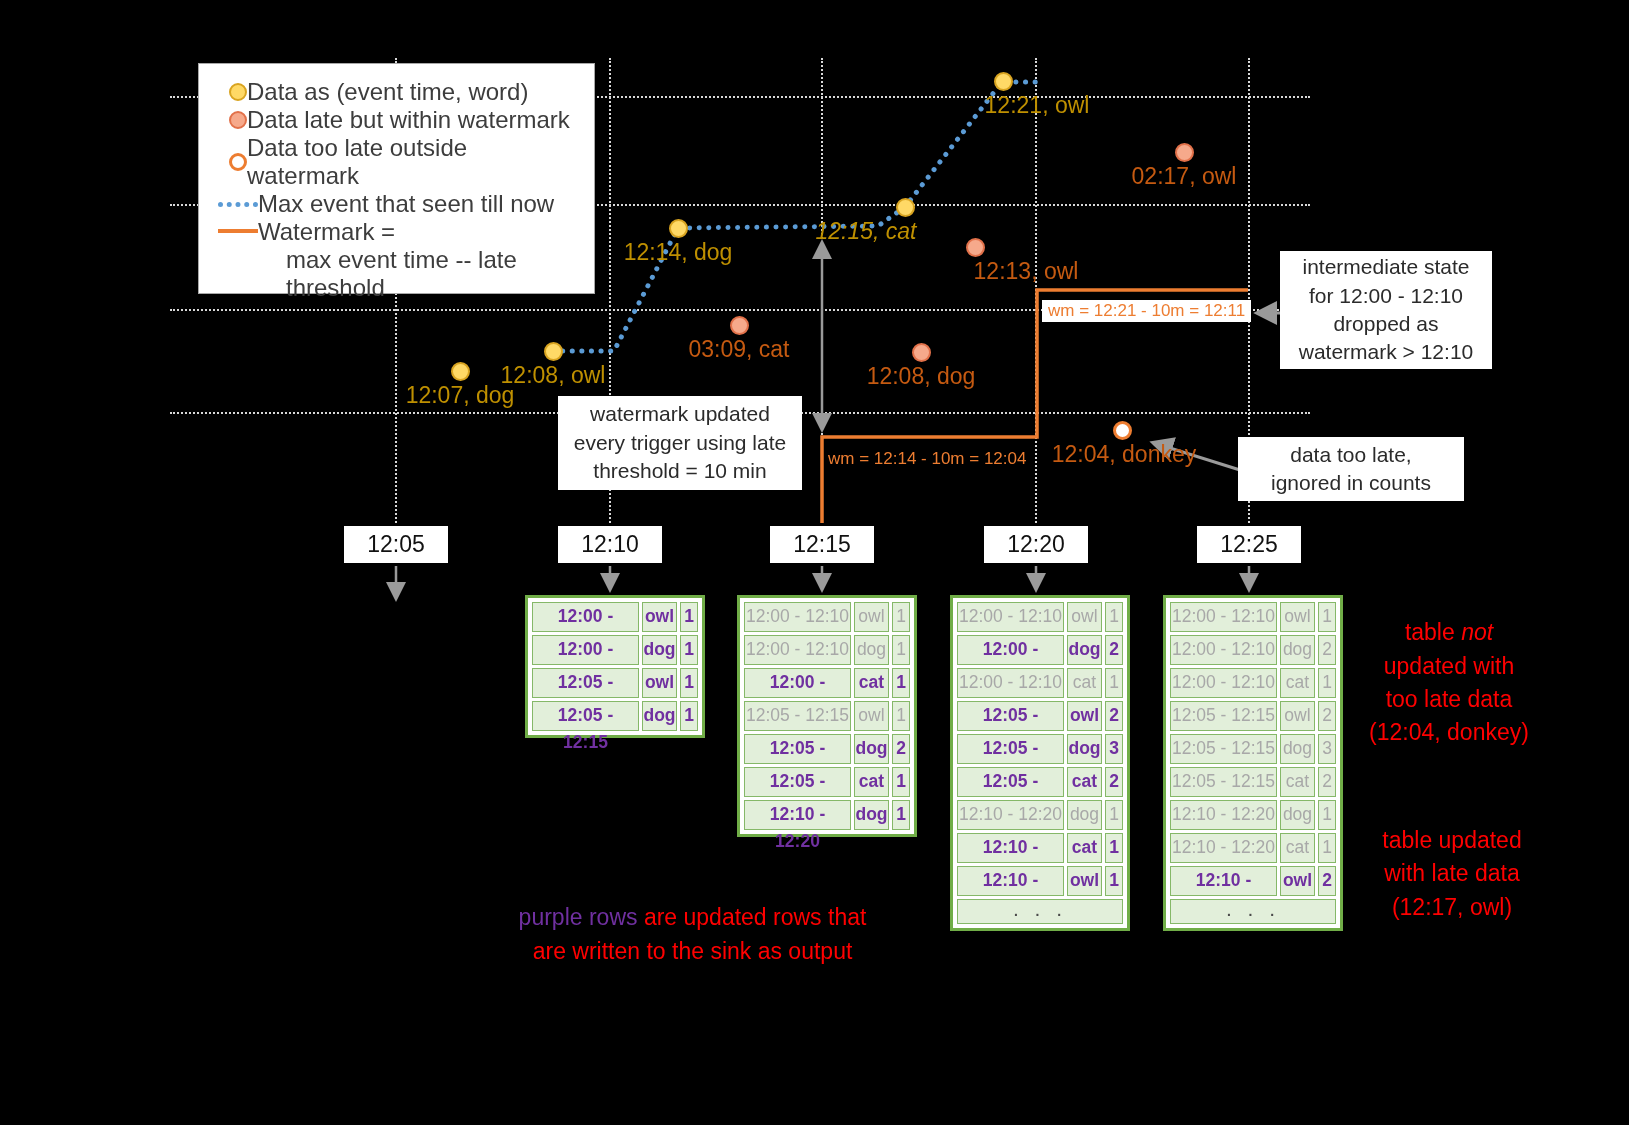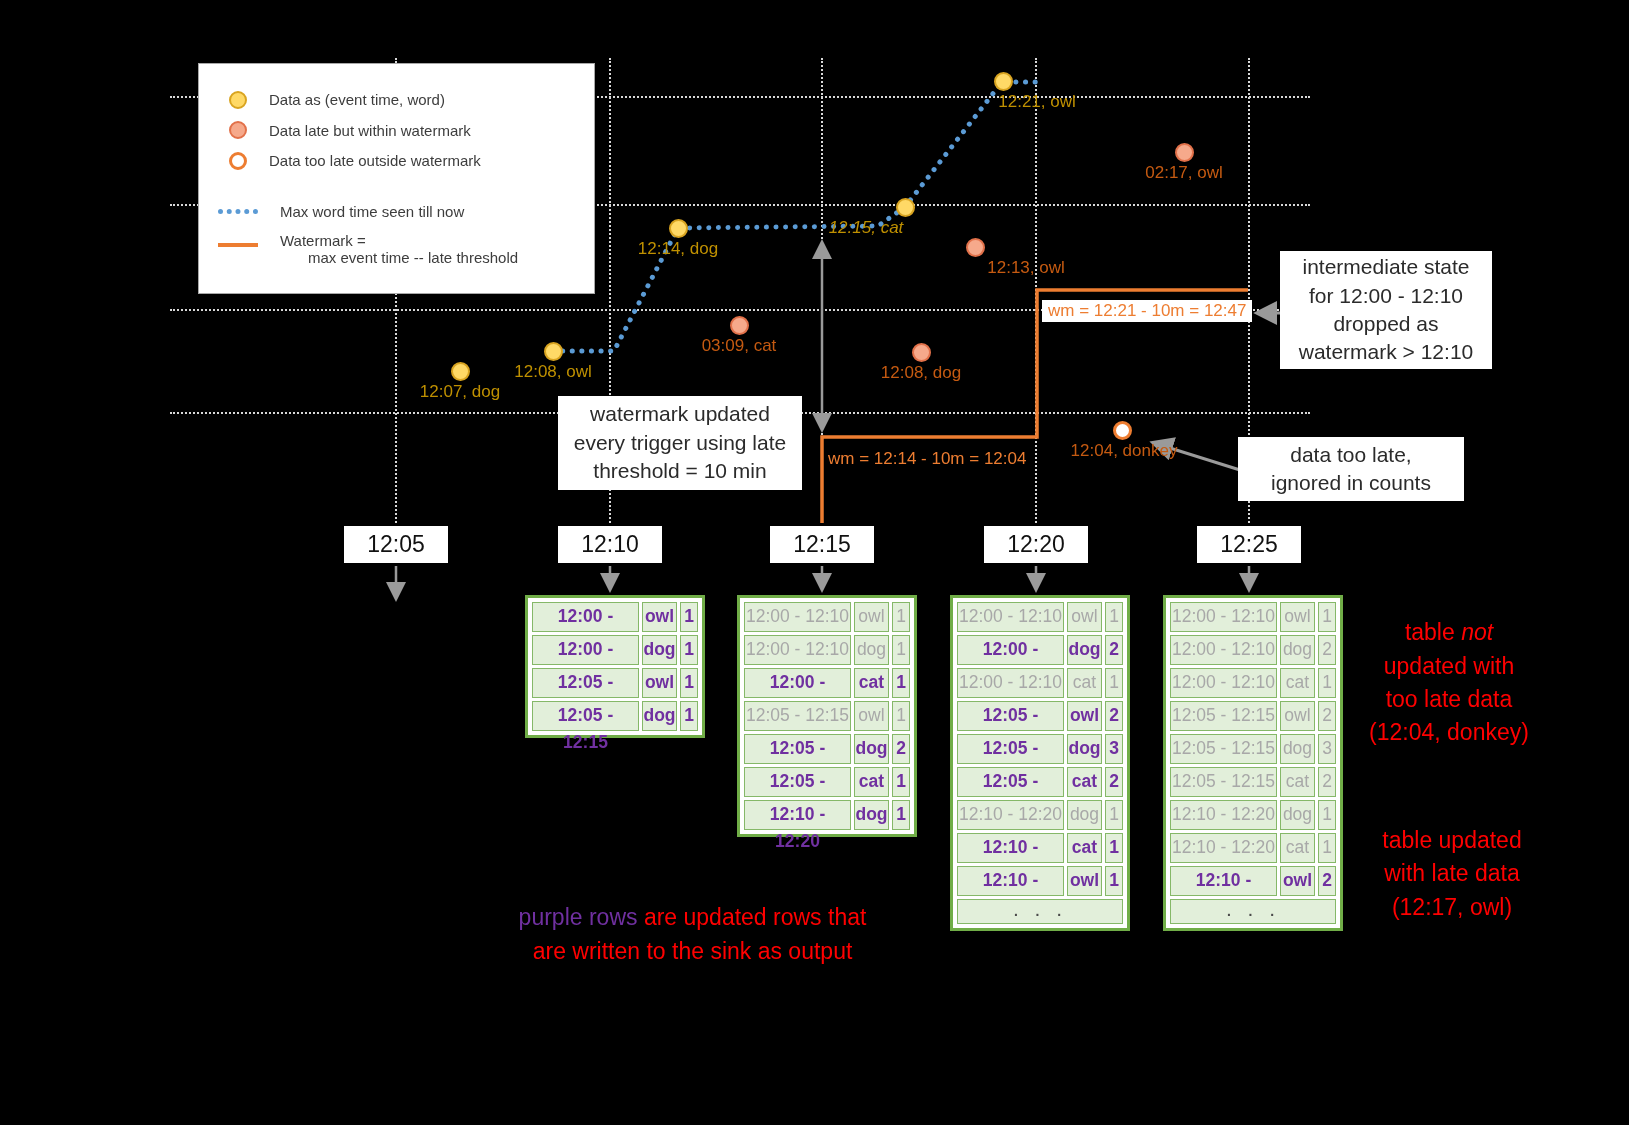--- a/index.html
+++ b/index.html
@@ -11,28 +11,28 @@
   .grid-v{position:absolute;width:0;border-left:2px dotted #d8d8d8;z-index:1}
 
   
   #overlay{position:absolute;left:0;top:0;z-index:2;pointer-events:none}
 
   
   .dot{position:absolute;width:19px;height:19px;border-radius:50%;z-index:3}
   .dot.ontime{background:#FFD966;border:2px solid #D9A420}
   .dot.late{background:#F6A98B;border:2px solid #E2714A}
   .dot.toolate{background:#fff;border:3px solid #ED7D31}
-  .dot-label{position:absolute;transform:translateX(-50%);font-size:17px;white-space:nowrap;z-index:3}
+  .dot-label{position:absolute;transform:translateX(-50%);font-size:23px;white-space:nowrap;z-index:3}
   .dot-label.ontime{color:#BF9000}
   .dot-label.late,.dot-label.toolate{color:#C55A11}
 
   
   .legend{position:absolute;left:198px;top:63px;width:397px;height:231px;background:#fff;border:1px solid #a8a8a8;
           z-index:5;padding:14px 16px;display:flex;flex-direction:column;justify-content:space-evenly;color:#3d3d3d}
-  .lrow{display:flex;align-items:center;gap:22px;font-size:15px}
+  .lrow{display:flex;align-items:center;gap:0;font-size:24px}
   .lrow.top{align-items:flex-start}
   .lrow.top .line-sw{margin-top:11px}
   .dot-sw{width:18px;height:18px;border-radius:50%;flex:none;margin-left:14px}
   .dot-sw.ontime{background:#FFD966;border:2px solid #D9A420}
   .dot-sw.late{background:#F6A98B;border:2px solid #E2714A}
   .dot-sw.toolate{background:#fff;border:3px solid #ED7D31}
   .line-sw{width:40px;height:0;flex:none;margin-left:3px}
   .blue-dotted{border-top:5px dotted #5B9BD5}
   .orange-solid{border-top:4px solid #ED7D31}
   .spacer{height:8px}
@@ -120,33 +120,33 @@
       <span class="dot-sw late"></span>
       <span>Data late but within watermark</span>
     </div>
     <div class="lrow">
       <span class="dot-sw toolate"></span>
       <span>Data too late outside watermark</span>
     </div>
     <div class="spacer"></div>
     <div class="lrow">
       <span class="line-sw blue-dotted"></span>
-      <span>Max word time seen till now</span>
+      <span>Max event that seen till now</span>
     </div>
     <div class="lrow top">
       <span class="line-sw orange-solid"></span>
       <span>
         <span class="lline">Watermark =</span>
         <span class="lline indent">max event time -- late threshold</span>
       </span>
     </div>
   </div>
 
   <div class="wm-label" id="wm1" style="left:828px;top:449px">wm = 12:14 - 10m = 12:04</div>
-  <div class="wm-label" id="wm2" style="left:1042px;top:300px">wm = 12:21 - 10m = 12:47</div>
+  <div class="wm-label" id="wm2" style="left:1042px;top:300px">wm = 12:21 - 10m = 12:11</div>
 
   <div class="callout" id="callout-wm">watermark updated
 every trigger using late
 threshold = 10 min</div>
   <div class="callout" id="callout-intermediate">intermediate state
 for 12:00 - 12:10
 dropped as
 watermark &gt; 12:10</div>
   <div class="callout" id="callout-toolate">data too late,
 ignored in counts</div>

